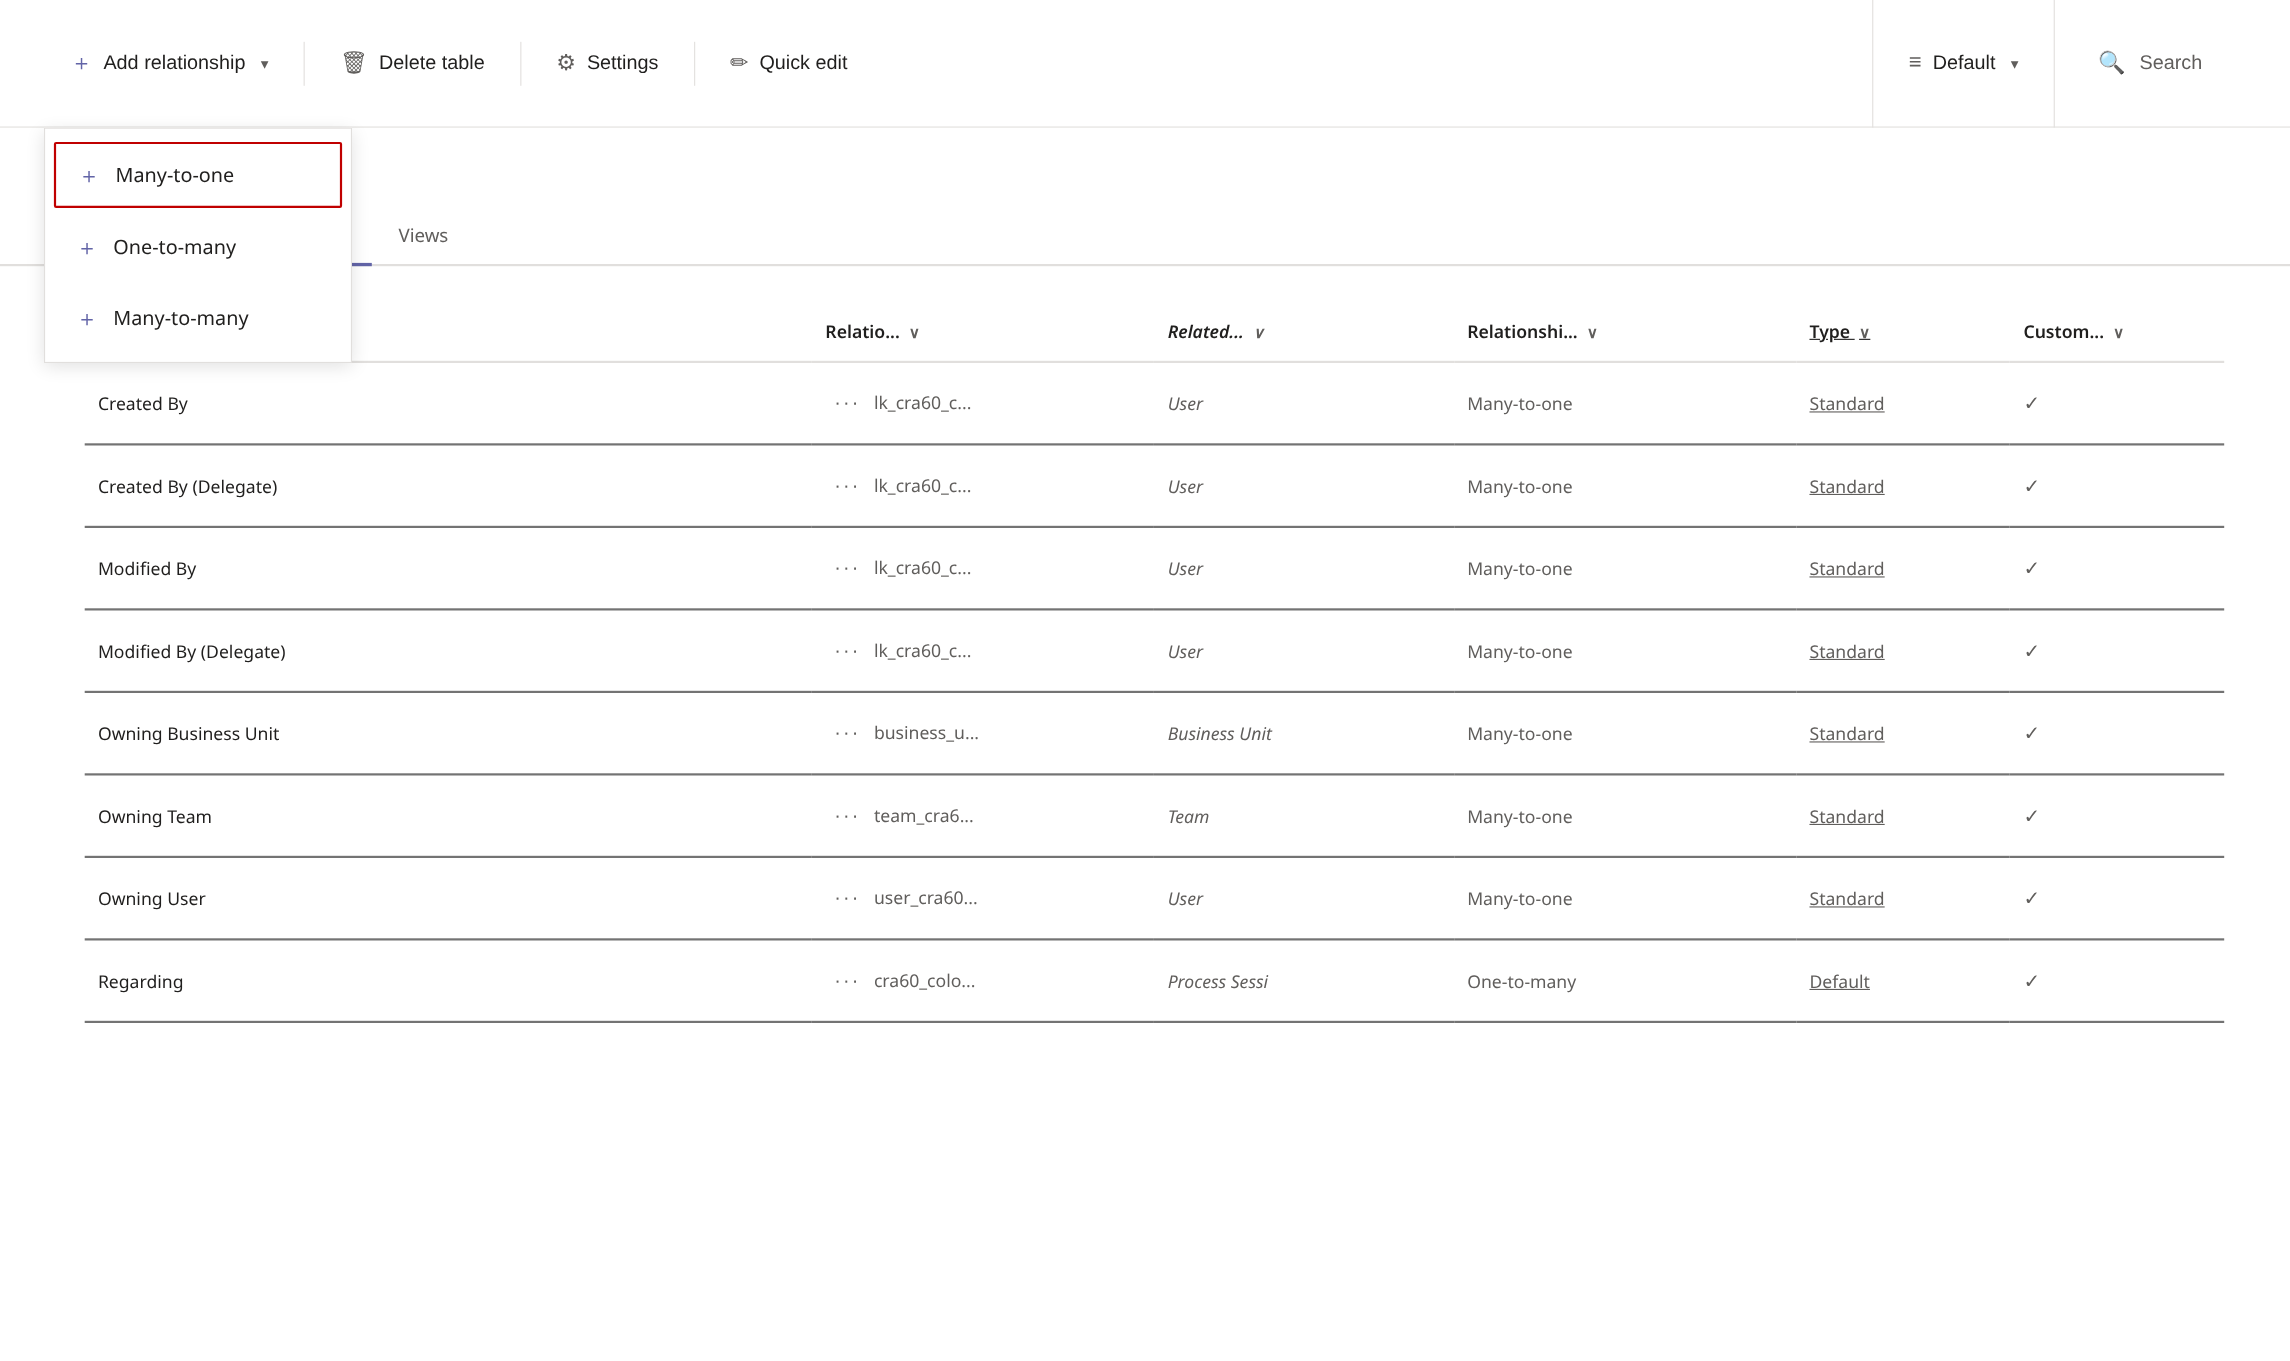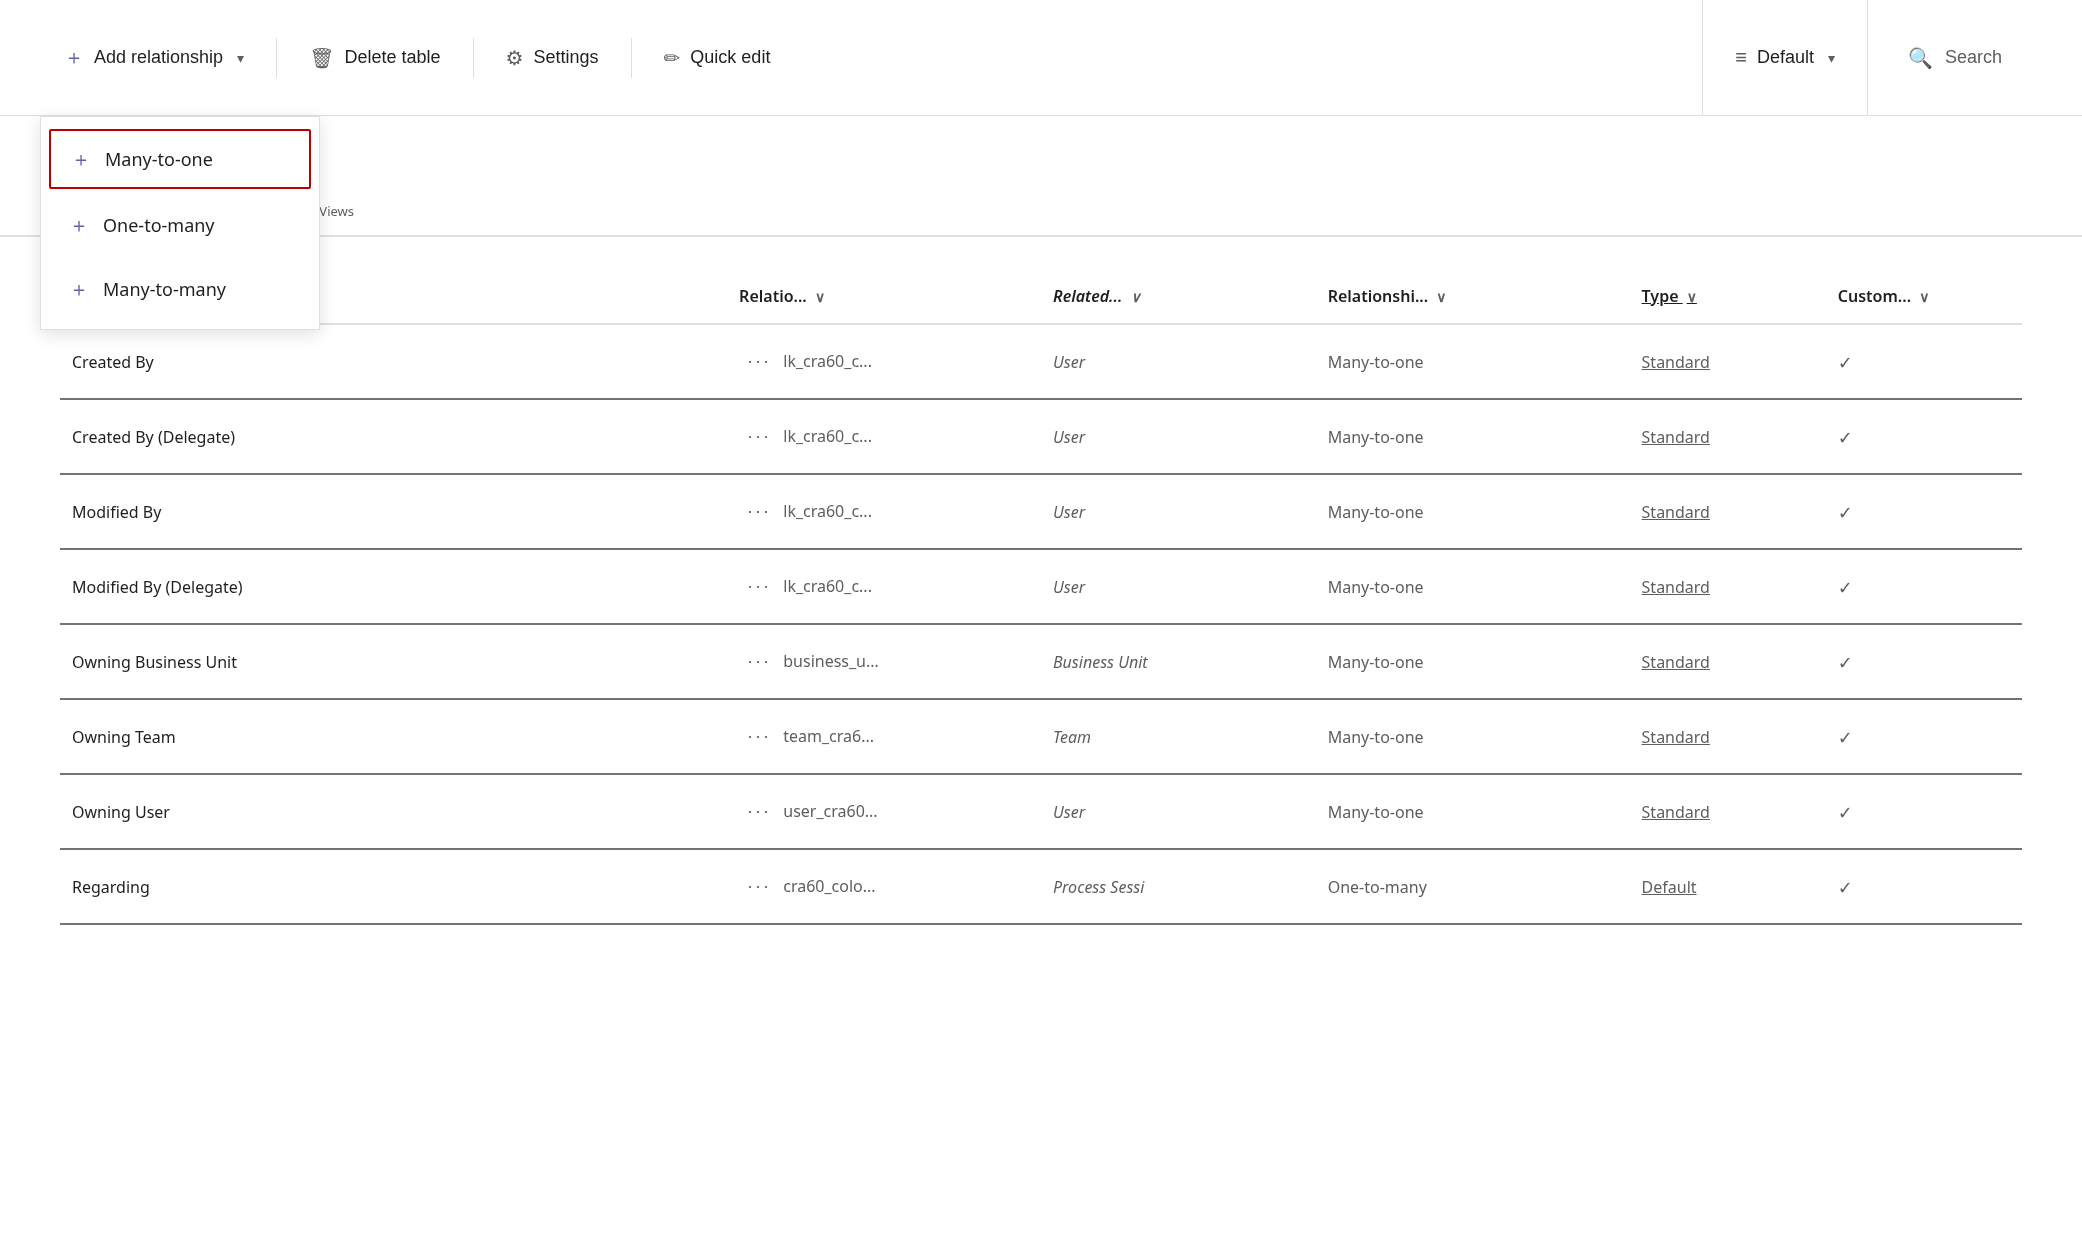--- a/index.html
+++ b/index.html
@@ -131,36 +131,37 @@
     
     .tabs {
       display: flex;
       align-items: flex-end;
       padding: 0 60px;
       margin-top: 10px;
       border-bottom: 2px solid #e1dfdd;
     }
     .tab {
       padding: 14px 24px;
-      font-size: 13px;
+      font-size: 17px;
       cursor: pointer;
       color: #605e5c;
       border-bottom: 3px solid transparent;
       margin-bottom: -2px;
     }
     .tab.active {
       color: #6264a7;
       border-bottom: 3px solid #6264a7;
       font-weight: 600;
     }
 
     
     .table-wrapper {
       padding: 0 60px;
       margin-top: 32px;
+      margin-left: 17px;
     }
     table {
       width: 100%;
       border-collapse: collapse;
     }
     thead tr th {
       text-align: left;
       font-weight: 600;
       font-size: 16px;
       color: #201f1e;

